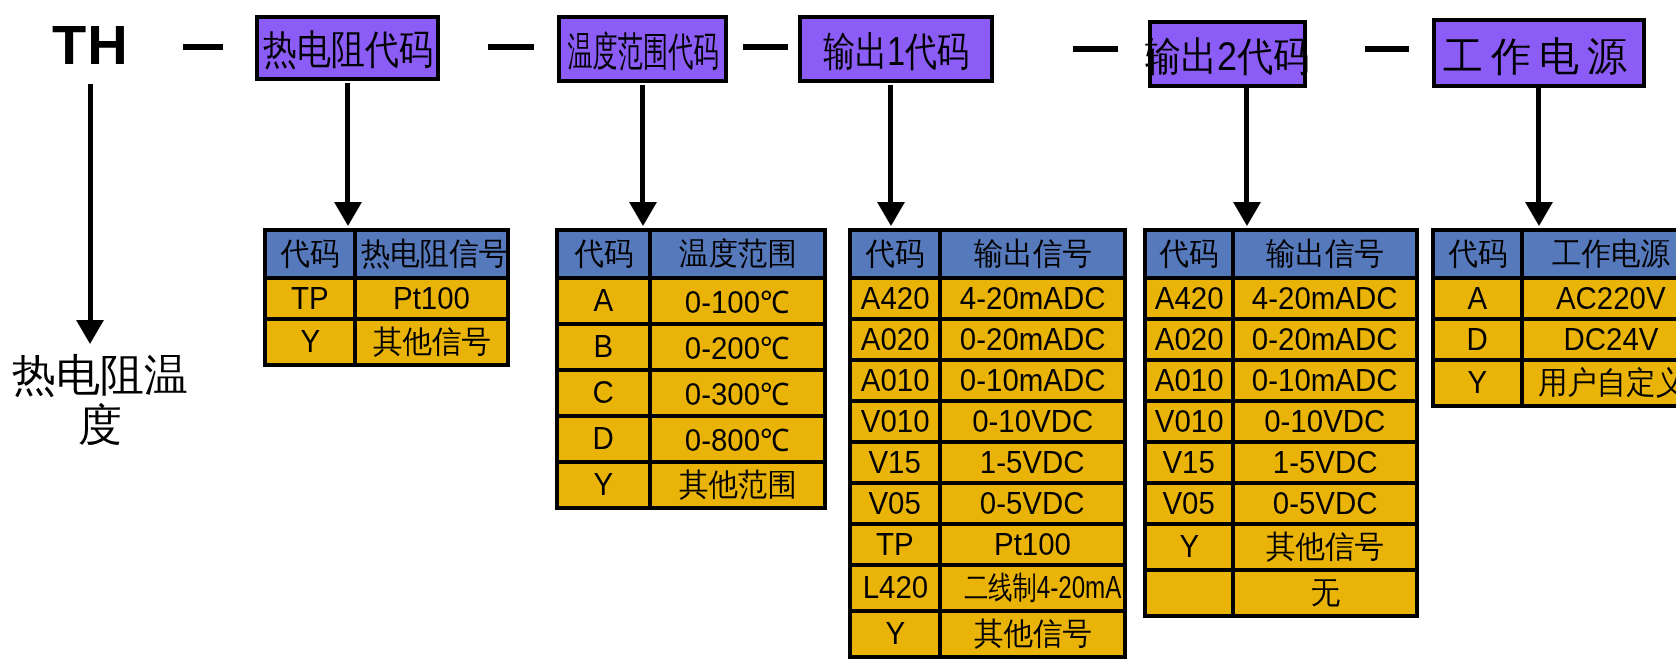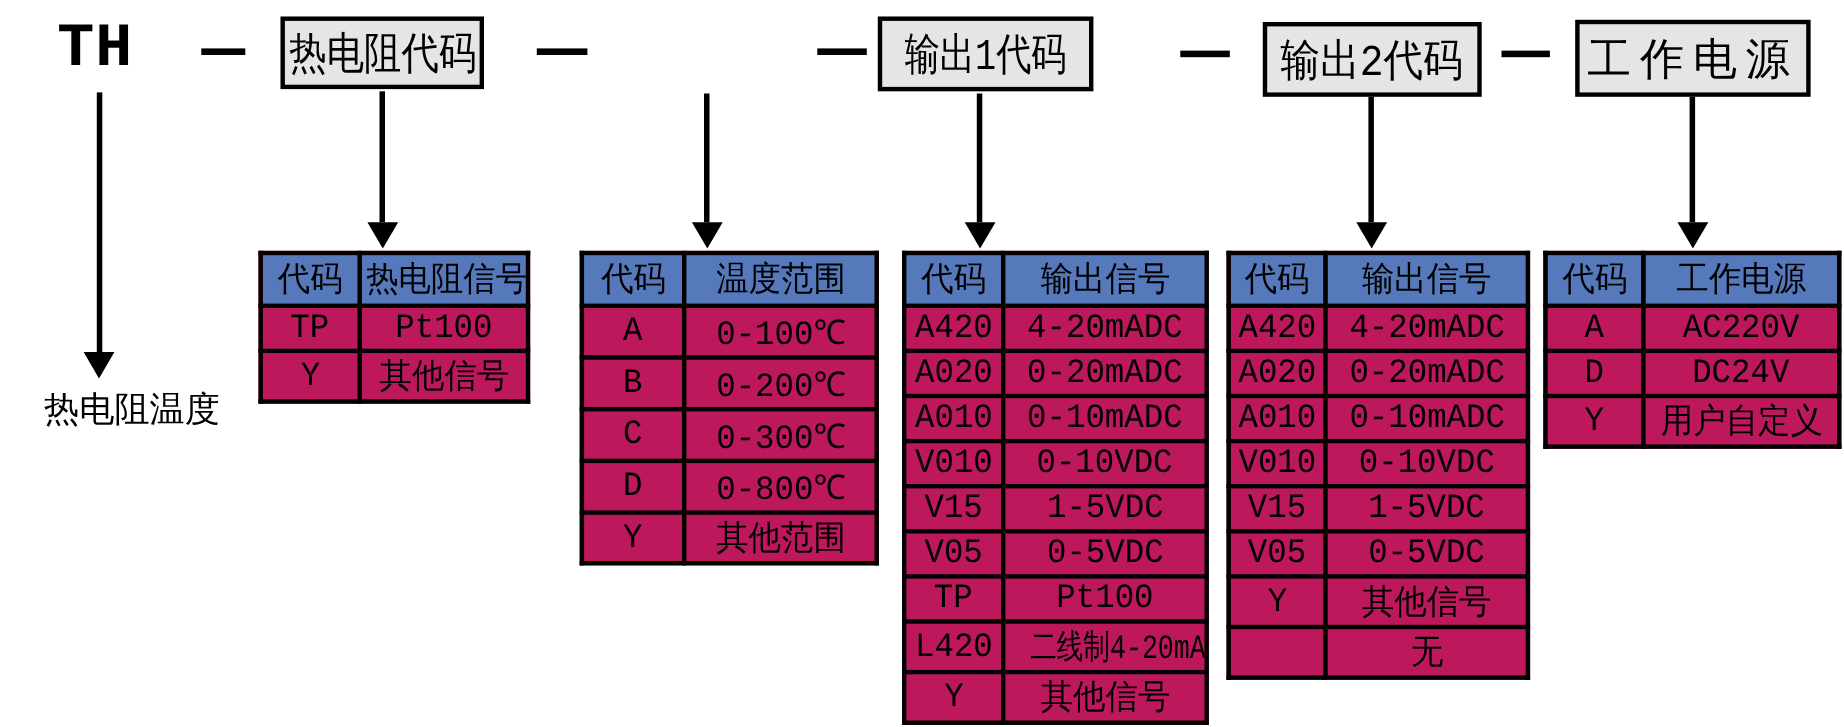--- a/index.html
+++ b/index.html
@@ -1,35 +1,35 @@
 <!DOCTYPE html>
 <html style="--header-bg: #5679BC;"><head>
 <meta charset="utf-8">
 <style>
   html,body { margin:0; padding:0; background:#fff; }
   #canvas {
     position:relative; width:1676px; height:661px; background:#fff;
-    font-family:Liberation Mono, monospace; color:#000;
+    font-family:Liberation Sans, sans-serif; color:#000;
     overflow:hidden;
   }
 
   
   .model-prefix {
     position:absolute; left:52px; top:12px; font-size:56px; font-weight:bold;
     letter-spacing:1px;
   }
   .codebox {
     position:absolute; box-sizing:border-box; border:4px solid #000;
-    display:flex; align-items:center; justify-content:center; background:#e5e5e5;
+    display:flex; align-items:flex-end; justify-content:center; background:#8b5cf6;
   }
   .codebox .label { display:inline-block; white-space:nowrap; font-size:40px; transform-origin:center; }
   #box-0 { left:255px;  top:15px; width:185px; height:66px; }
   #box-1 { left:557px;  top:15px; width:171px; height:68px; }
   #box-2 { left:798px;  top:15px; width:196px; height:68px; }
-  #box-3 { left:1148px; top:20px; width:199px; height:68px; }
+  #box-3 { left:1148px; top:20px; width:159px; height:68px; }
   #box-4 { left:1432px; top:18px; width:214px; height:70px; }
   #box-0 .label { transform:scaleX(0.85); }
   #box-1 .label { transform:scaleX(0.63); }
   #box-2 .label { transform:scaleX(0.80); }
   #box-3 .label { transform:scaleX(0.90); }
   #box-4 .label { letter-spacing:8px; }
 
   .dash { position:absolute; height:6px; background:#000; top:44px; }
   #dash-0 { left:183px;  width:40px; }
   #dash-1 { left:488px;  width:46px; }
@@ -45,28 +45,29 @@
   #shaft-th { left:88px; top:84px; height:236px; }
   #head-th  { left:76px; top:320px; }
   #shaft-a0 { left:345px;  top:83px; height:119px; }  #head-a0 { left:334px;  top:202px; }
   #shaft-a1 { left:640px;  top:85px; height:117px; }  #head-a1 { left:629px;  top:202px; }
   #shaft-a2 { left:888px;  top:85px; height:117px; }  #head-a2 { left:877px;  top:202px; }
   #shaft-a3 { left:1244px; top:88px; height:114px; }  #head-a3 { left:1233px; top:202px; }
   #shaft-a4 { left:1536px; top:88px; height:114px; }  #head-a4 { left:1525px; top:202px; }
 
   
   .product-name {
-    position:absolute; left:0; top:350px; width:200px; text-align:right;
-    font-size:32px; line-height:50px;
+    position:absolute; left:0; top:350px; width:200px; text-align:center;
+    font-size:44px; line-height:50px;
   }
 
   
   table.codes {
     position:absolute; border-collapse:collapse; table-layout:fixed;
-    background:#be185d;
+    background:#eab308;
+    margin-left:28px;
   }
   table.codes th, table.codes td {
     border:4px solid #000; text-align:center; vertical-align:middle;
     padding:0; overflow:hidden; font-weight:normal; font-size:31px;
   }
   table.codes th { height:44px; background:var(--header-bg,#5679BC); }
   table.codes td { height:37px; }
   .fit { display:inline-block; white-space:nowrap; transform:scaleX(0.95); transform-origin:center; }
 
   #table-0 { left:235px;  top:228px; width:243px; }
@@ -92,20 +93,23 @@
   <div class="model-prefix">TH</div>
 
   <div class="dash" id="dash-0"></div>
   <div class="dash" id="dash-1"></div>
   <div class="dash" id="dash-2"></div>
   <div class="dash" id="dash-3"></div>
   <div class="dash" id="dash-4"></div>
 
   <div class="codebox" id="box-0">
     <span class="label">热电阻代码</span>
+  </div>
+  <div class="codebox" id="box-1">
+    <span class="label">温度范围代码</span>
   </div>
   <div class="codebox" id="box-2">
     <span class="label">输出1代码</span>
   </div>
   <div class="codebox" id="box-3">
     <span class="label">输出2代码</span>
   </div>
   <div class="codebox" id="box-4">
     <span class="label">工作电源</span>
   </div>

